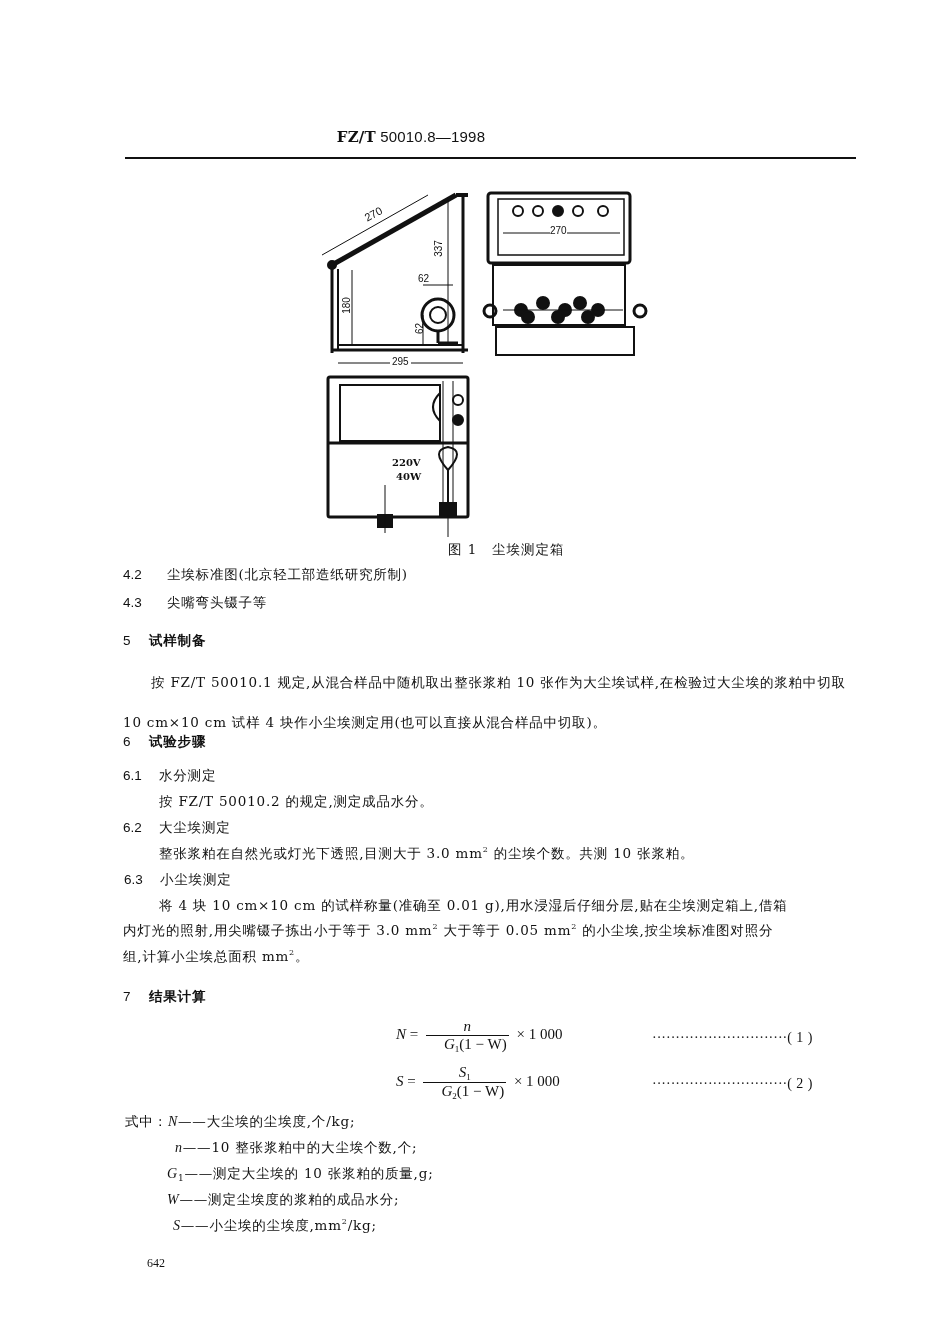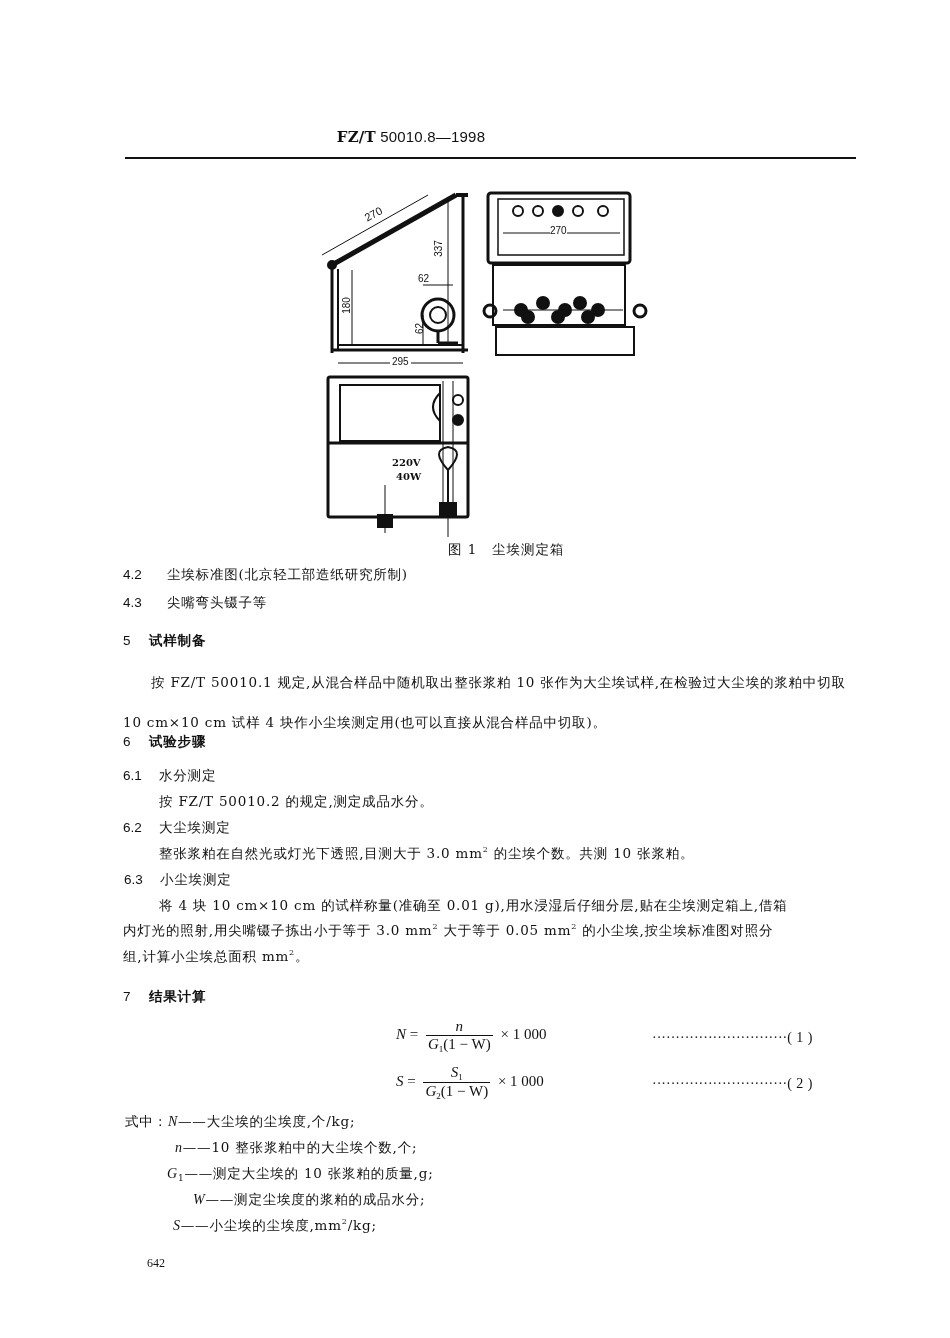--- a/index.html
+++ b/index.html
@@ -13,21 +13,21 @@
   .figure { top:185px; left:318px; width:350px; height:355px; }
   .caption { top:541px; left:448px; font-size:13.5px; letter-spacing:1px; }
   .line { font-size:13.5px; letter-spacing:0.8px; white-space:nowrap; }
   .num { font-family:"Liberation Sans", sans-serif; letter-spacing:0; display:inline-block; }
   .sec { font-weight:bold; }
   .para { width:735px; font-size:13.5px; line-height:40px; letter-spacing:0.8px; }
   .indent { text-indent:28px; }
   .formula { font-family:"Liberation Serif", serif; font-size:15px; }
   .frac { display:inline-block; vertical-align:middle; text-align:center; margin:0 4px; }
   .frac .n { display:block; border-bottom:1px solid #111; padding:0 2px; font-style:italic; }
-  .frac .d { display:block; padding:0 2px; }
+  .frac .d { display:block; padding:0 2px;margin-left:16px; }
   .it { font-style:italic; }
   .eqno { font-family:"Liberation Serif", serif; font-size:14px; letter-spacing:0.5px; }
   .dots { color:#222; letter-spacing:0; }
   sup { font-size:8px; vertical-align:6px; }
   sub { font-size:9px; vertical-align:-3px; }
   .pg { font-size:12px; font-family:"Liberation Serif", serif; }
 </style>
 </head>
 <body>
 
@@ -185,20 +185,20 @@
 
 <div class="abs line" style="top:1113px;left:125px;">
   <span>式中：</span><span class="it formula" style="font-size:14px;">N</span>——<span>大尘埃的尘埃度,个/kg;</span>
 </div>
 <div class="abs line" style="top:1139px;left:175px;">
   <span class="it formula" style="font-size:14px;">n</span>——<span>10 整张浆粕中的大尘埃个数,个;</span>
 </div>
 <div class="abs line" style="top:1165px;left:167px;">
   <span class="it formula" style="font-size:14px;">G</span><sub>1</sub>——<span>测定大尘埃的 10 张浆粕的质量,g;</span>
 </div>
-<div class="abs line" style="top:1191px;left:167px;margin-left:26px;">
+<div class="abs line" style="top:1191px;left:167px;">
   <span class="it formula" style="font-size:14px;">W</span>——<span>测定尘埃度的浆粕的成品水分;</span>
 </div>
 <div class="abs line" style="top:1217px;left:173px;">
   <span class="it formula" style="font-size:14px;">S</span>——<span>小尘埃的尘埃度,mm</span><sup>2</sup><span>/kg;</span>
 </div>
 
 <div class="abs pg" style="top:1256px;left:147px;">642</div>
 
 </body></html>

